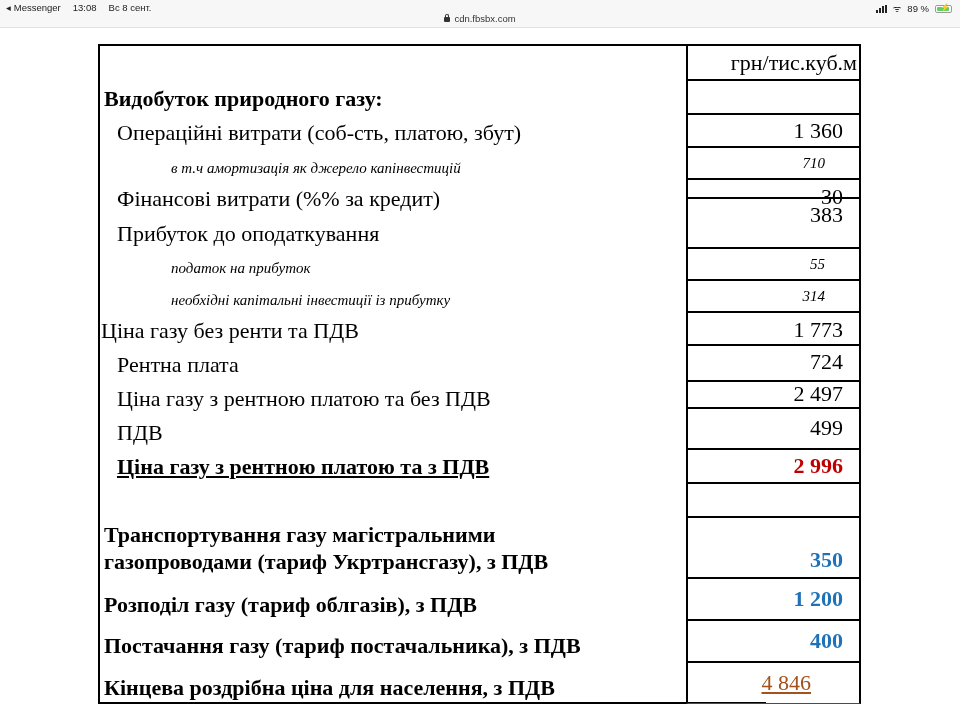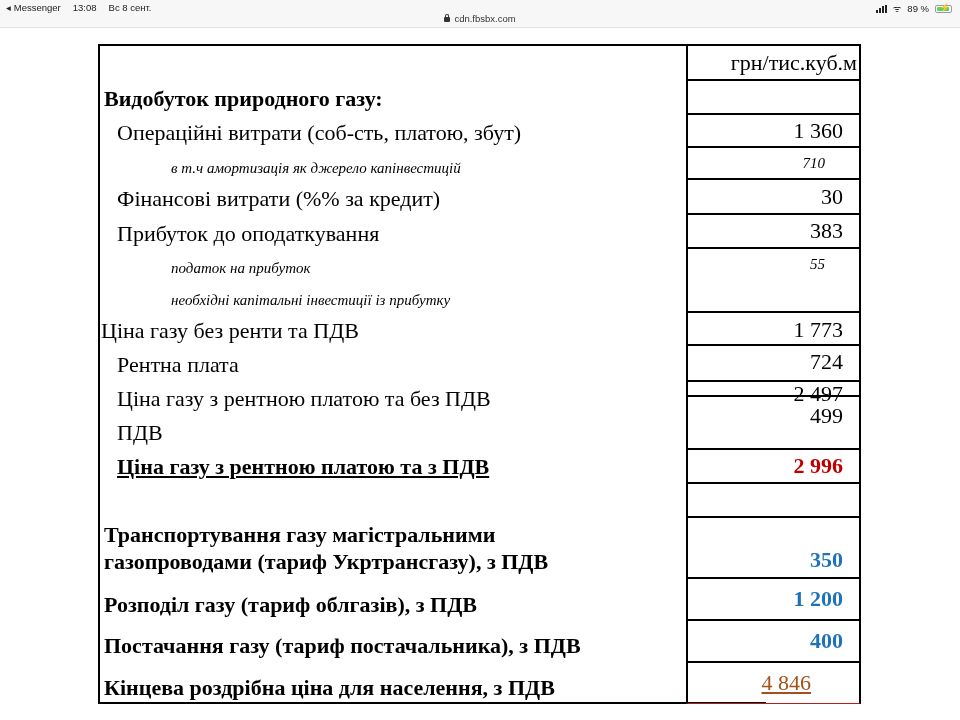--- a/index.html
+++ b/index.html
@@ -108,26 +108,27 @@
     <div class="label bold" style="left:4px;top:587px">Постачання газу (тариф постачальника), з ПДВ</div>
     <div class="label bold" style="left:4px;top:629px">Кінцева роздрібна ціна для населення, з ПДВ</div>
   </div>
 
   <div class="right-col">
     <div class="cell unit" style="top:0;height:35px;border-top:2px solid #000">грн/тис.куб.м</div>
     <div class="cell" style="top:35px;height:34px"></div>
     <div class="cell" style="top:69px;height:33px">1 360</div>
     <div class="cell small" style="top:102px;height:32px">710</div>
     <div class="cell" style="top:134px;height:35px">30</div>
-    <div class="cell" style="top:169px;height:34px">383</div>
+    <div class="cell" style="top:153px;height:34px">383</div>
     <div class="cell small" style="top:203px;height:32px">55</div>
+    <div class="cell small" style="top:235px;height:32px">314</div>
     <div class="cell" style="top:267px;height:35px">1 773</div>
     <div class="cell" style="top:300px;height:34px">724</div>
     <div class="cell" style="top:336px;height:26px">2 497</div>
-    <div class="cell" style="top:351px;height:40px">499</div>
+    <div class="cell" style="top:363px;height:40px">499</div>
     <div class="cell red" style="top:404px;height:34px">2 996</div>
     <div class="cell" style="top:438px;height:34px"></div>
     <div class="cell blue" style="top:472px;height:61px;align-items:flex-end;padding-bottom:4px">350</div>
     <div class="cell blue" style="top:533px;height:42px">1 200</div>
     <div class="cell blue" style="top:575px;height:42px">400</div>
     <div class="cell brown" style="top:617px;height:41px">4 846</div>
   </div>
 </div>
 
 </body></html>

